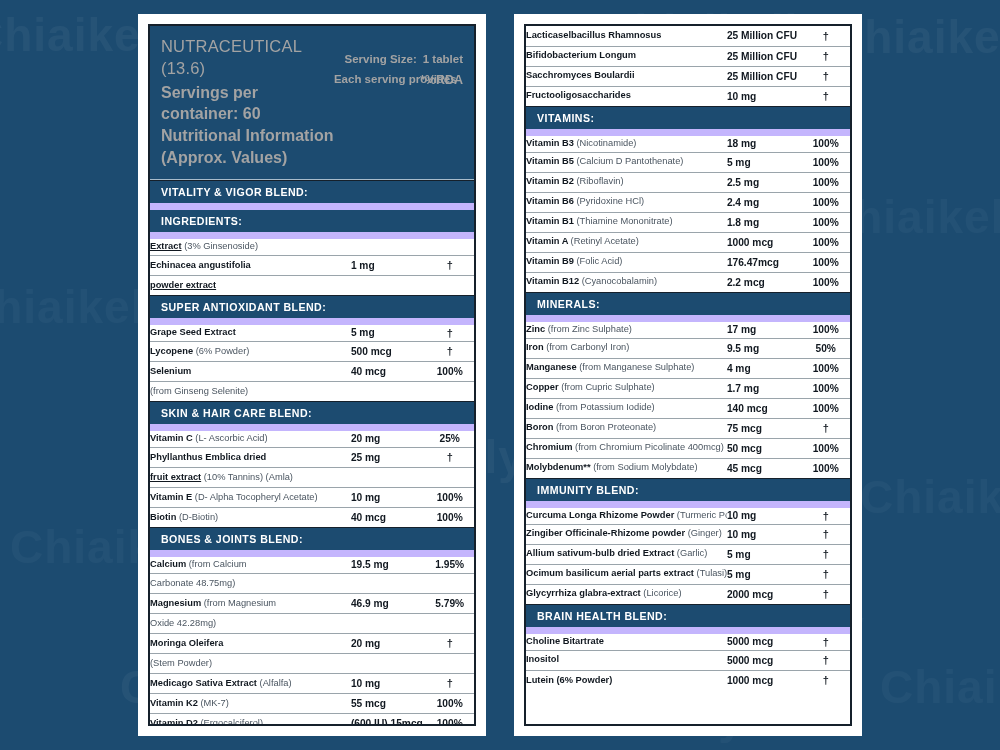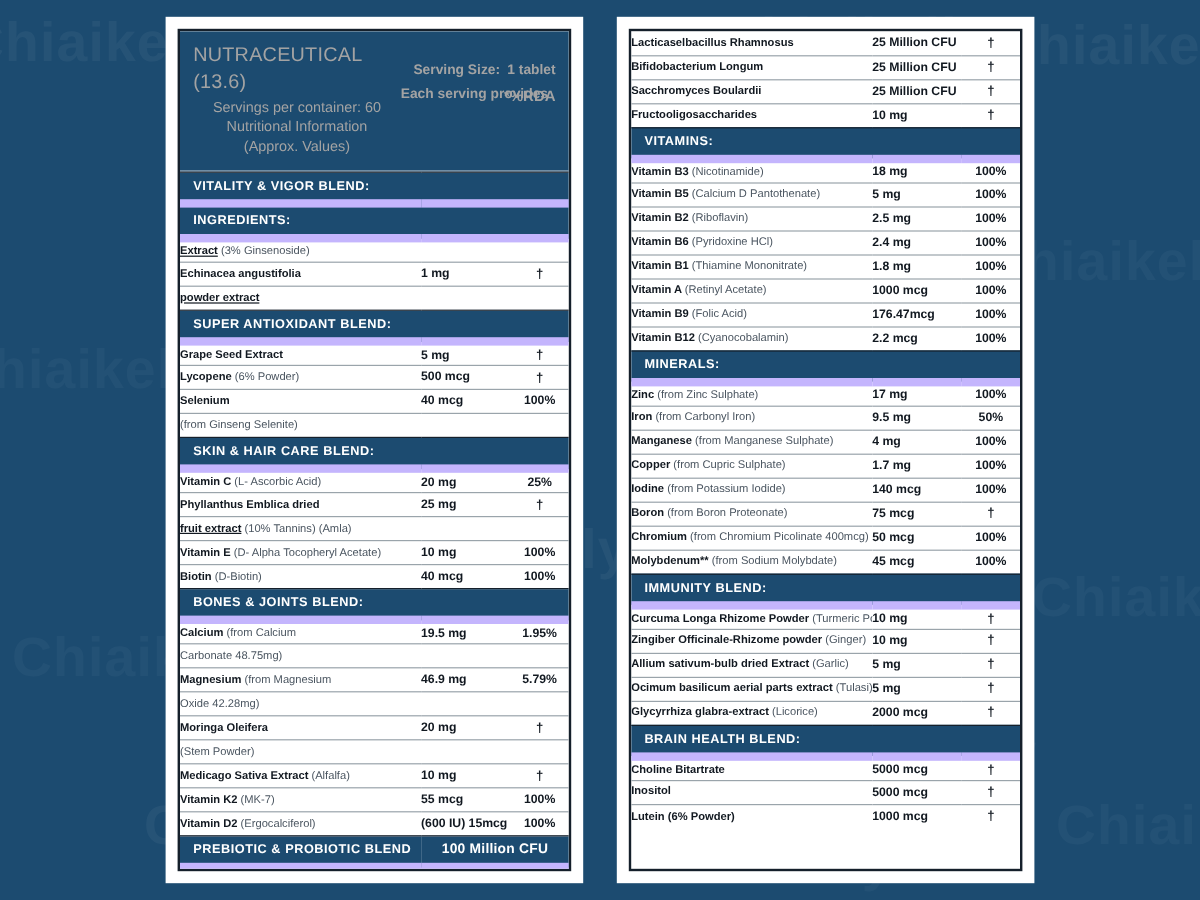--- a/index.html
+++ b/index.html
@@ -73,24 +73,23 @@
   }
   .mast-left { display: flex; flex-direction: column; gap: 1px; }
   .brand-title {
     font-size: 16.5px;
     font-weight: 400;
     letter-spacing: 0.2px;
     line-height: 1.35;
     margin-bottom: 1px;
   }
   .mast-line {
-    font-size: 12px;
-    font-weight: 400;
+    font-size: 16px;
+    font-weight: 700;
     line-height: 1.32;
-    text-align: center;
   }
   .mast-right {
     display: flex;
     flex-direction: column;
     align-items: flex-end;
     padding-top: 18px;
     gap: 7px;
   }
   .serving-size-row {
     font-size: 11.5px;

